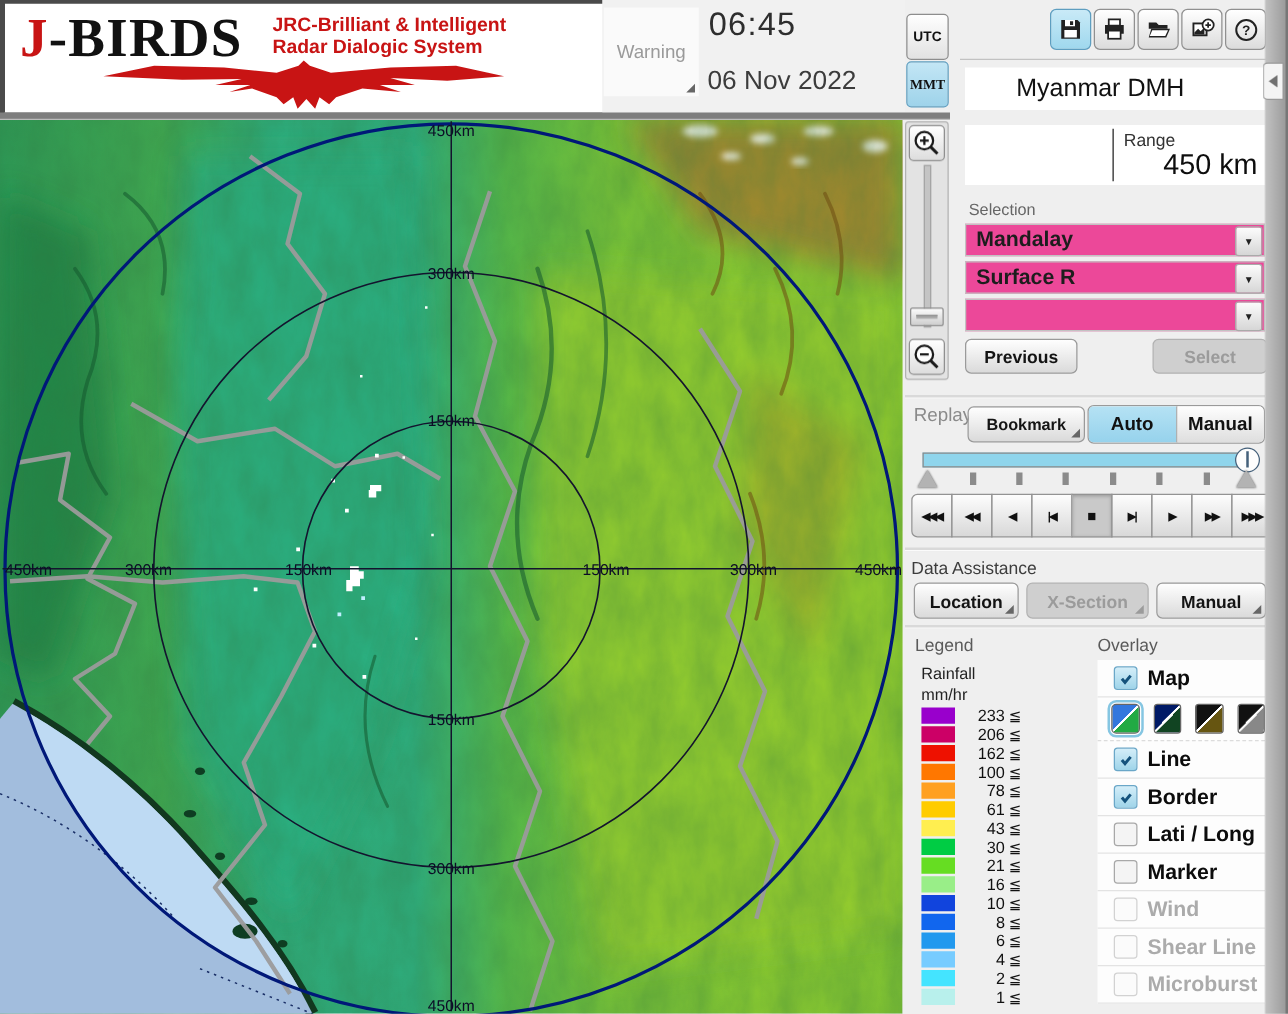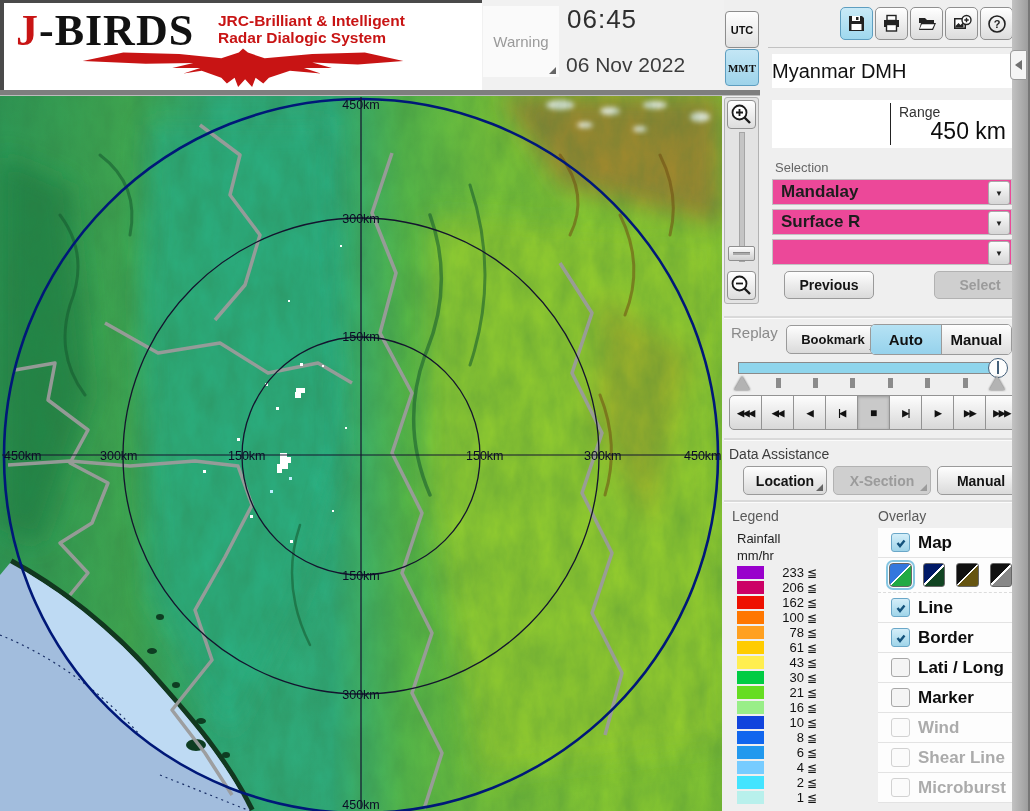--- a/index.html
+++ b/index.html
@@ -24,34 +24,34 @@
          background:linear-gradient(#fefefe,#e2e2e2);}
   .tzbtn.sel{background:linear-gradient(#c3e6f5,#9ed3ea);border-color:#5e9ec0;font-family:Liberation Serif, serif;}
   #utc-btn{top:11px;} #mmt-btn{top:49px;}
   #header-sep{left:0;top:90px;width:760px;height:5px;background:#7e7e7e;border-bottom:1px solid #bcbcbc;}
   
   .tool{width:31px;height:31px;border:1px solid #909090;border-radius:5px;background:linear-gradient(#fff,#dcdcdc);
         display:flex;align-items:center;justify-content:center;top:7px;}
   .tool.sel{background:linear-gradient(#c9eaf7,#9fd8ee);border-color:#5e9ec0;}
   #tool-sep{left:768px;top:47px;width:246px;height:1px;background:#c2c2c2;}
   #station-box{left:772px;top:54px;width:240px;height:34px;background:#fff;display:flex;align-items:center;}
-  #station-box span{font-size:20px;color:#111;}
+  #station-box span{font-size:20px;color:#111;margin-left:41px;}
   #range-box{left:772px;top:100px;width:240px;height:48px;background:#fff;}
   #range-div{position:absolute;left:118px;top:3px;width:1px;height:42px;background:#222;}
   #range-label{position:absolute;left:127px;top:4px;font-size:14px;color:#333;}
   #range-value{position:absolute;right:6px;bottom:3px;font-size:23px;color:#0d0d0d;}
   
   #selection-label{left:775px;top:160px;font-size:13px;color:#666;}
   .dd{left:772px;width:240px;height:26px;background:#ec4899;border:1px solid #c2c2c2;box-sizing:border-box;}
   .dd .val{position:absolute;left:8px;top:2px;font-size:17px;font-weight:600;color:#1d1d1d;}
   .dd .arrow{position:absolute;right:1px;top:1px;width:20px;height:22px;border:1px solid #aaa;border-radius:3px;
              background:linear-gradient(#fcfcfc,#d6d6d6);display:flex;align-items:center;justify-content:center;
              font-size:8px;color:#222;}
   .btn{border:1px solid #9a9a9a;border-radius:5px;background:linear-gradient(#fefefe,#dadada);
-       display:flex;align-items:center;justify-content:center;font-size:14px;font-weight:600;color:#141414;margin-left:12px;}
+       display:flex;align-items:center;justify-content:center;font-size:14px;font-weight:600;color:#141414;}
   .btn.disabled{background:#cfcfcf;border-color:#b2b2b2;color:#9b9b9b;}
   #previous-btn{left:772px;top:271px;width:88px;height:26px;}
   #select-btn{left:922px;top:271px;width:90px;height:26px;}
   .sep{left:724px;width:288px;height:2px;background:#d9d9d9;border-bottom:1px solid #fbfbfb;}
   
   #replay-label{left:731px;top:324px;font-size:15px;color:#8a8a8a;}
   #bookmark-btn{left:774px;top:325px;width:92px;height:27px;font-size:13px;}
   #mode-group{left:870px;top:324px;width:140px;height:29px;border:1px solid #9a9a9a;border-radius:5px;display:flex;overflow:hidden;background:#fff;}
   .modebtn{flex:1;display:flex;align-items:center;justify-content:center;font-size:15px;font-weight:bold;color:#111;
            background:linear-gradient(#fefefe,#dedede);}

